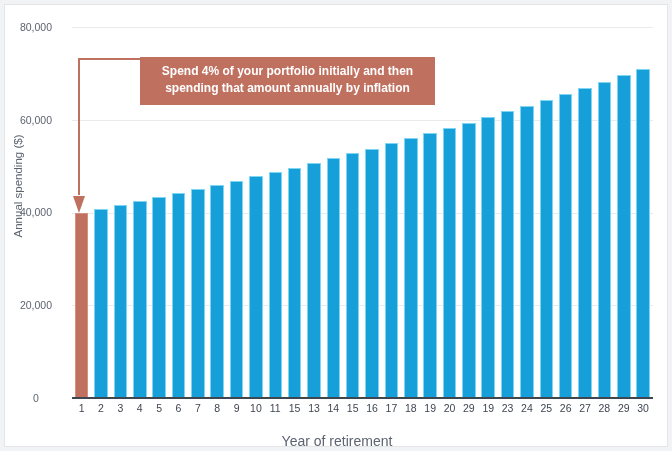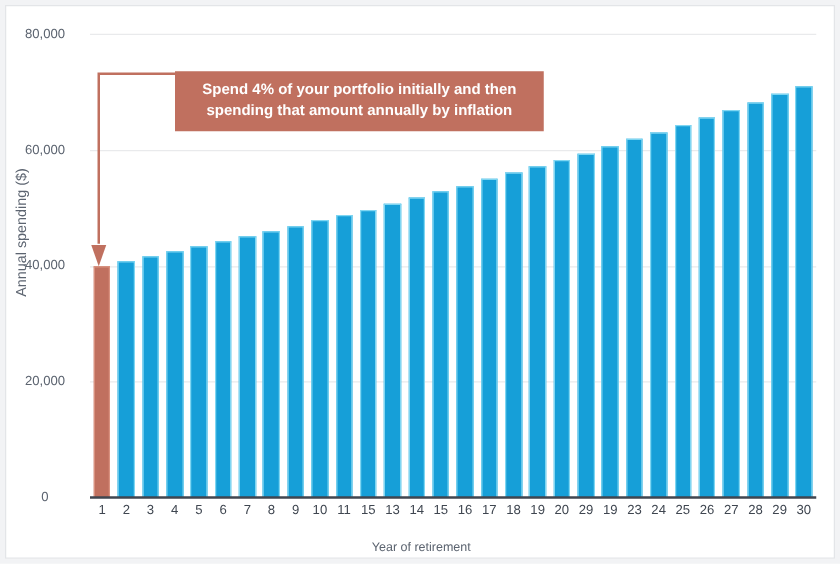--- a/index.html
+++ b/index.html
@@ -45,21 +45,21 @@
     left:-72px; top:175px;
     width:170px;
     text-align:center;
     font-size:11.5px;
     color:#5c6470;
     transform:rotate(-90deg);
     white-space:nowrap;
   }
   #xtitle{
     position:absolute;left:0;top:428px;width:664px;
-    text-align:center;font-size:10px;color:#5c6470;
+    text-align:center;font-size:14px;color:#5c6470;
   }
   
   #bars{
     position:absolute;left:67px;top:22px;
     width:581px;height:371px;
     display:flex;align-items:flex-end;
   }
   .bcell{
     flex:1 1 0;
     height:100%;

